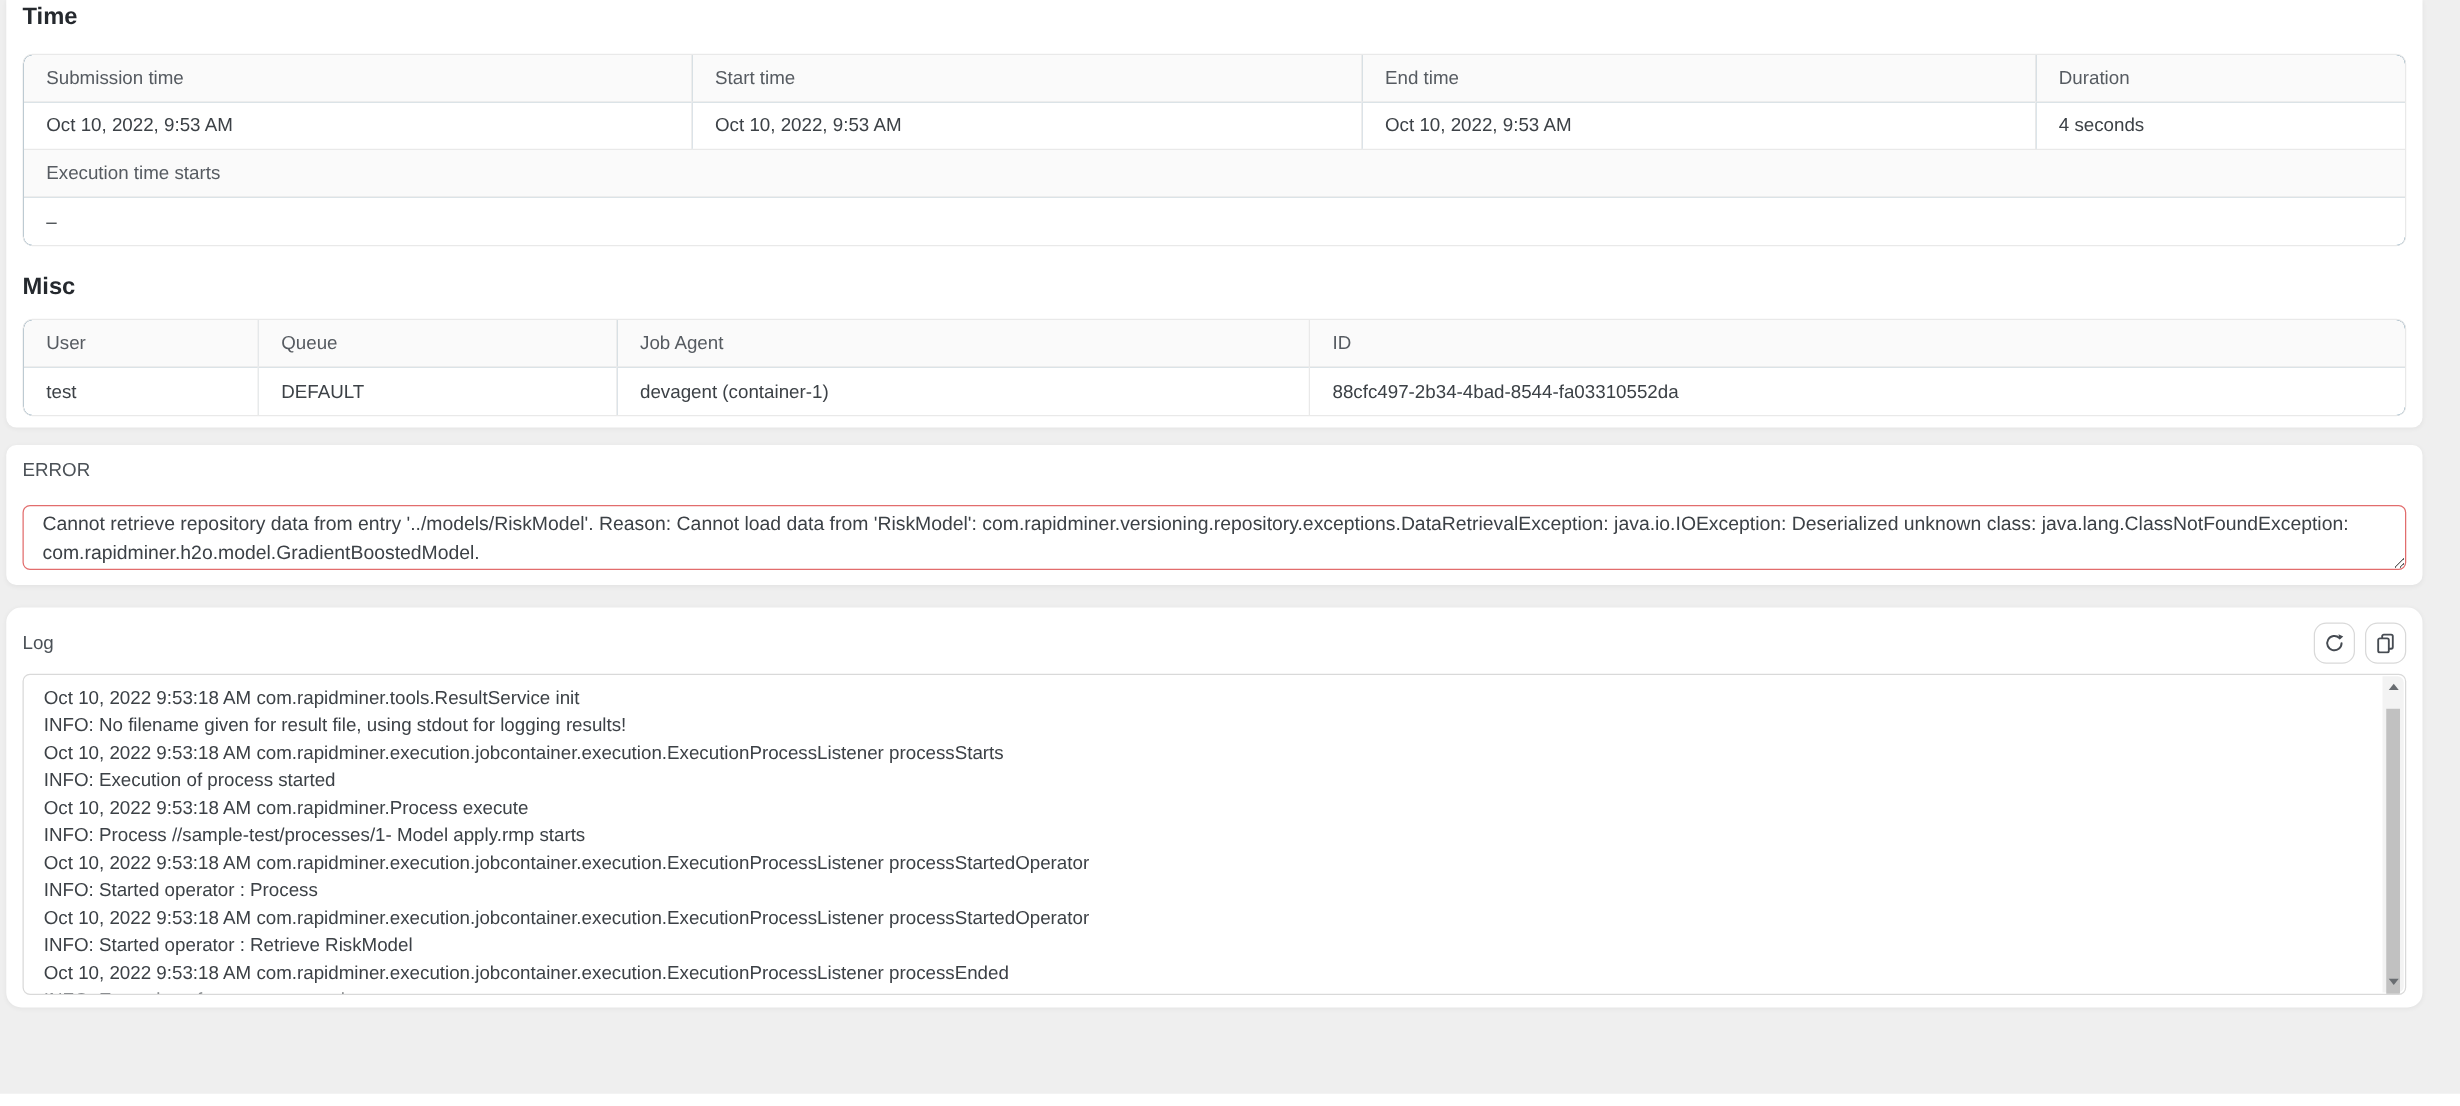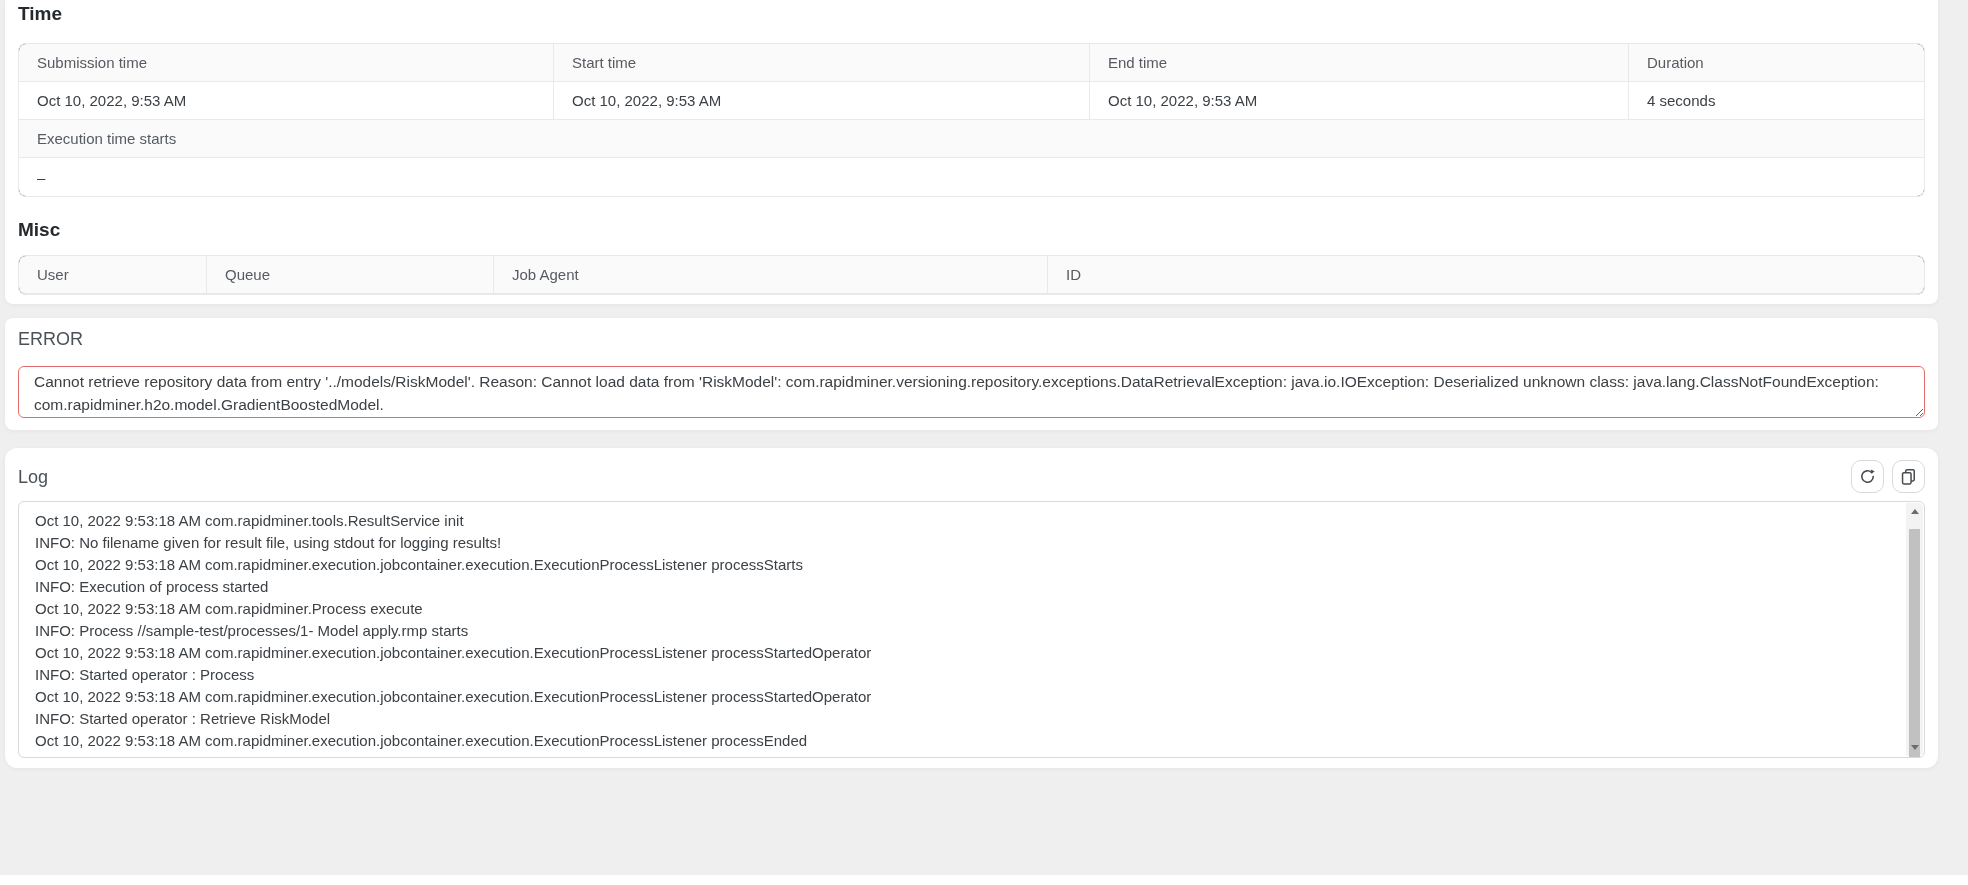--- a/index.html
+++ b/index.html
@@ -25,21 +25,21 @@
   th, td {
     height: 38px; padding: 0 18px; font-size: 15px; text-align: left;
     border-bottom: 1px solid #e9e9e9; white-space: nowrap; overflow: hidden;
     font-weight: 400; vertical-align: middle;
   }
   th { background: #fafafa; color: #565b61; }
   td { background: #ffffff; color: #3c4146; }
   th:not(:last-child), td:not(:last-child) { border-right: 1px solid #e9e9e9; }
   th[colspan], td[colspan] { border-right: none; }
   tr:last-child td { border-bottom: none; }
-  .small-label { font-size: 18px; color: #4b5157; line-height: 18px; }
+  .small-label { font-size: 15px; color: #4b5157; line-height: 18px; }
 
   .error-card { margin-top: 14px; padding: 12px 13px; }
   .error-box {
     display: block; width: 100%; height: 52px; margin-top: 18px;
     border: 1.5px solid #e26d6d; border-radius: 6px;
     padding: 3px 15px; font-family: "Liberation Sans", sans-serif;
     font-size: 15.5px; line-height: 23px; color: #3c4146;
     overflow: hidden; resize: both; outline: none; background: #fff;
   }
 
@@ -119,20 +119,26 @@
             <col style="width:554px">
             <col>
           </colgroup>
         <tbody>
           <tr>
             <th>User</th>
             <th>Queue</th>
             <th>Job Agent</th>
             <th>ID</th>
           </tr>
+          <tr>
+            <td>test</td>
+            <td>DEFAULT</td>
+            <td>devagent (container-1)</td>
+            <td>88cfc497-2b34-4bad-8544-fa03310552da</td>
+          </tr>
         </tbody>
       </table>
     </div>
   </div>
 
   <div class="card error-card">
     <div class="small-label">ERROR</div>
     <textarea class="error-box" readonly="" style="">Cannot retrieve repository data from entry '../models/RiskModel'. Reason: Cannot load data from 'RiskModel': com.rapidminer.versioning.repository.exceptions.DataRetrievalException: java.io.IOException: Deserialized unknown class: java.lang.ClassNotFoundException: com.rapidminer.h2o.model.GradientBoostedModel.</textarea>
   </div>
 

